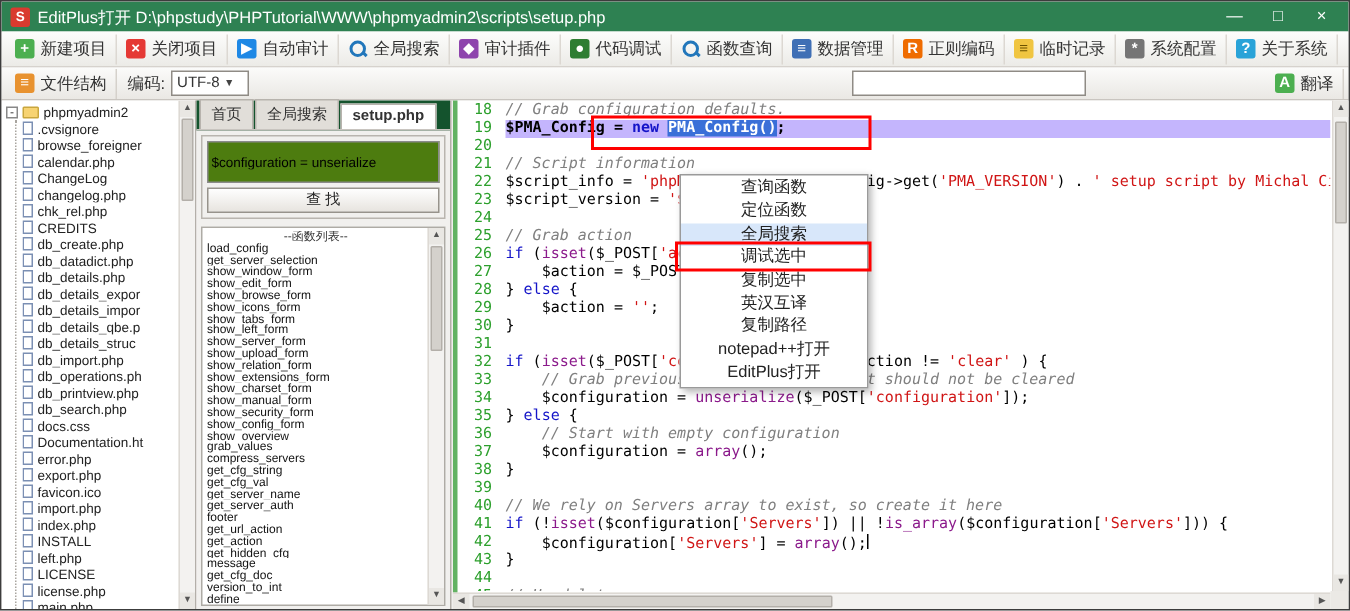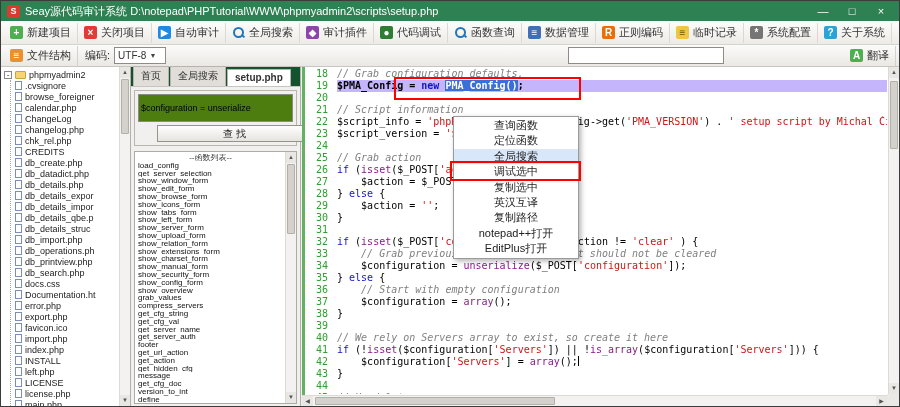--- a/index.html
+++ b/index.html
@@ -70,21 +70,21 @@
   .tabs { display:flex; align-items:flex-end; height:20px; padding:2px 2px 0; gap:1px;
     background:#14532d; border-bottom:1px solid #c8c4bf; }
   .tab { font-size:10px; padding:2px 7px 3px; background:#e1ded9; border:1px solid #b7b3ad;
     border-bottom:none; color:#333; white-space:nowrap; }
   .tab.active { background:#fff; font-weight:bold; }
   .find-group { margin:3px; border:1px solid #b9b5af; padding:3px; }
   .find-title { font-size:10px; margin-bottom:2px; color:#222; }
   .find-input { width:100%; height:28px; border:1px solid #8a8a8a; background:#4d7c0f;
     font-size:9px; padding:0 2px; font-family:"Liberation Sans",sans-serif; }
   .find-btn { width:100%; height:17px; margin-top:3px; font-size:10px; color:#222;
-    background:linear-gradient(#fefefe,#e7e4df); border:1px solid #97938c; text-align:center; line-height:15px;margin-left:19px; }
+    background:linear-gradient(#fefefe,#e7e4df); border:1px solid #97938c; text-align:center; line-height:15px; }
   .fn-list { position:absolute; left:3px; right:3px; top:84px; bottom:2px; background:#fff;
     border:1px solid #aeaba5; overflow:hidden; font-size:8px; line-height:7.8px;
     padding:2px 13px 0 3px; color:#111; }
   .fn-header { height:7.8px; white-space:nowrap; overflow:hidden; color:#333; text-align:center; }
   .fn-item { height:7.8px; white-space:nowrap; overflow:hidden; }
   
   .codearea { position:absolute; left:301px; right:0; top:0; bottom:0; background:#fff; }
   .green-bar { position:absolute; left:0; top:0; bottom:0; width:3px; background:#63b263; }
   .code-wrap { position:absolute; left:4px; top:1px; right:12px; bottom:12px; overflow:hidden; }
   .code-line { display:flex; height:12px; font-family:"DejaVu Sans Mono",monospace;
@@ -126,21 +126,21 @@
   .anno-1 { left:393px; top:76px; width:187px; height:23px; }
   .anno-2 { left:449px; top:160px; width:131px; height:20px; }
 </style>
 </head>
 <body>
 
 <div class="window">
 
   <div class="titlebar">
     <span class="app-icon">S</span>
-    <span class="title">Seay源代码审计系统  D:\notepad\PHPTutorial\WWW\phpmyadmin2\scripts\setup.php</span>
+    <span class="title">EditPlus打开  D:\phpstudy\PHPTutorial\WWW\phpmyadmin2\scripts\setup.php</span>
     <span class="win-btn">—</span>
     <span class="win-btn">□</span>
     <span class="win-btn">×</span>
   </div>
 
   <div class="tb1">
 
       <div class="tb-btn">
         <span class="tb-ic ic-green">+</span>
         <span>新建项目</span>

